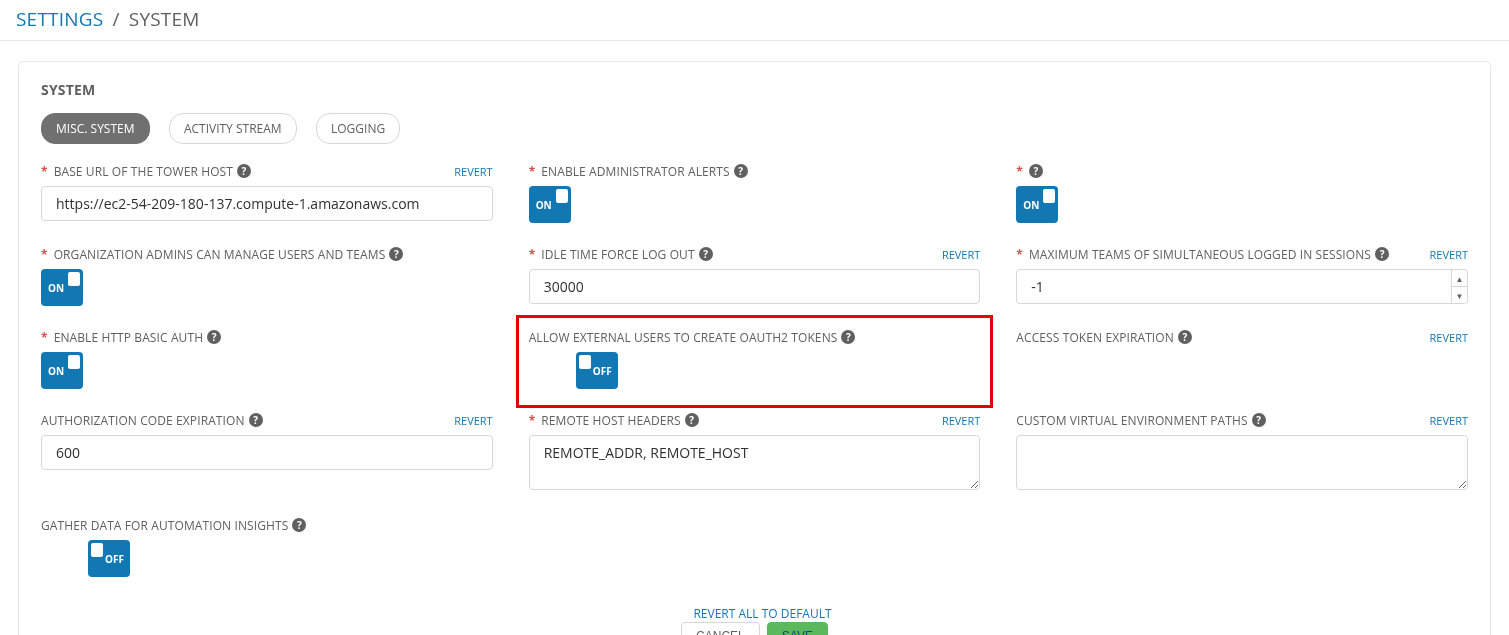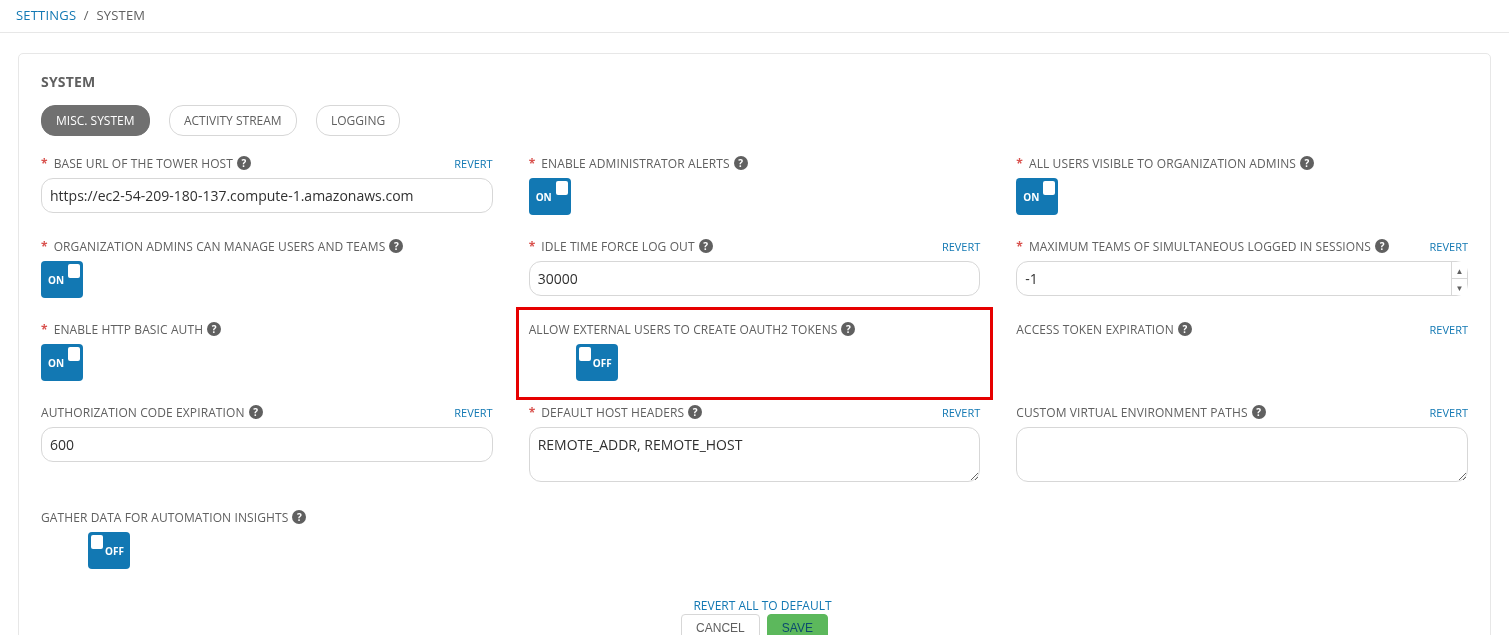--- a/index.html
+++ b/index.html
@@ -6,21 +6,21 @@
   html, body {
     margin: 0; padding: 0;
     font-family: "Open Sans", "Helvetica Neue", Arial, sans-serif;
     font-size: 13px;
     color: #606060;
     background: #fff;
     width: 1509px;
   }
   .breadcrumb {
     padding: 6px 16px 8px 16px;
-    font-size: 13px;
+    font-size: 19px;
     border-bottom: 1px solid #e7e7e7;
     letter-spacing: 0.2px;
   }
   .breadcrumb .bc-link { color: #1278b3; text-decoration: none; }
   .breadcrumb .bc-sep { color: #606060; margin: 0 4px; }
   .breadcrumb .bc-current { color: #606060; }
 
   .panel {
     margin: 20px 18px 10px 18px;
     border: 1px solid #e7e7e7;
@@ -91,22 +91,22 @@
   }
   .revert {
     color: #1278b3;
     font-size: 11px;
     font-weight: 400;
     cursor: pointer;
   }
   .text-input, .num-input, .textarea {
     width: 100%;
     border: 1px solid #d7d7d7;
-    border-radius: 12px;
-    padding: 7px 8px;
+    border-radius: 4px;
+    padding: 7px 14px;
     font-size: 14px;
     color: #303030;
     background: #fff;
     font-family: inherit;
   }
   .num-wrap { position: relative; }
   .num-spinner {
     position: absolute;
     right: 1px; top: 1px; bottom: 1px;
     width: 16px;
@@ -224,21 +224,20 @@
       <div class="toggle on">
         <span>ON</span>
         <span class="knob"></span>
       </div>
     </div>
 
     <div class="field">
       <div class="label-row">
         <span class="label-text">
           <span class="req">*</span>
-          <span>ALL USERS VISIBLE TO ORGANIZATION ADMINS</span>
           <span class="help-icon">?</span>
         </span>
       </div>
       <div class="toggle on">
         <span>ON</span>
         <span class="knob"></span>
       </div>
     </div>
 
     <div class="field">
@@ -330,21 +329,21 @@
         </span>
         <span class="revert">REVERT</span>
       </div>
       <input class="text-input" value="600" style="">
     </div>
 
     <div class="field">
       <div class="label-row">
         <span class="label-text">
           <span class="req">*</span>
-          <span>DEFAULT HOST HEADERS</span>
+          <span>REMOTE HOST HEADERS</span>
           <span class="help-icon">?</span>
         </span>
         <span class="revert">REVERT</span>
       </div>
       <textarea class="textarea" style="">REMOTE_ADDR, REMOTE_HOST</textarea>
     </div>
 
     <div class="field">
       <div class="label-row">
         <span class="label-text">

